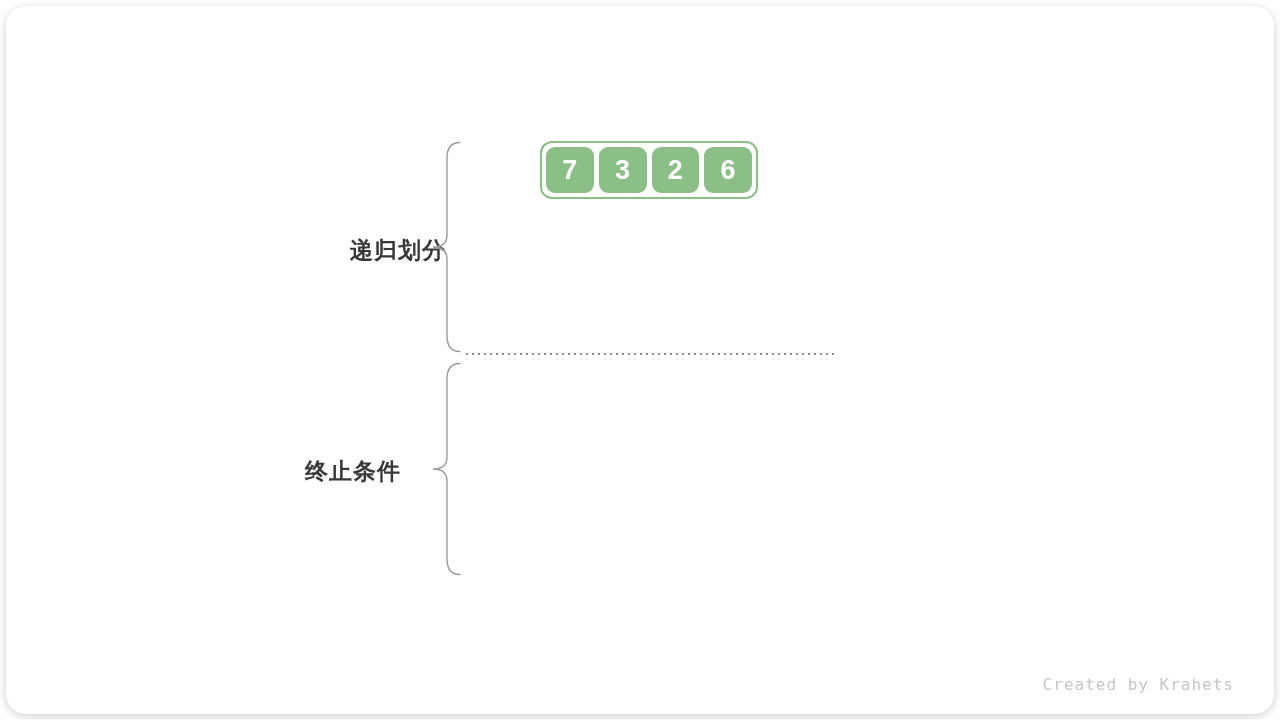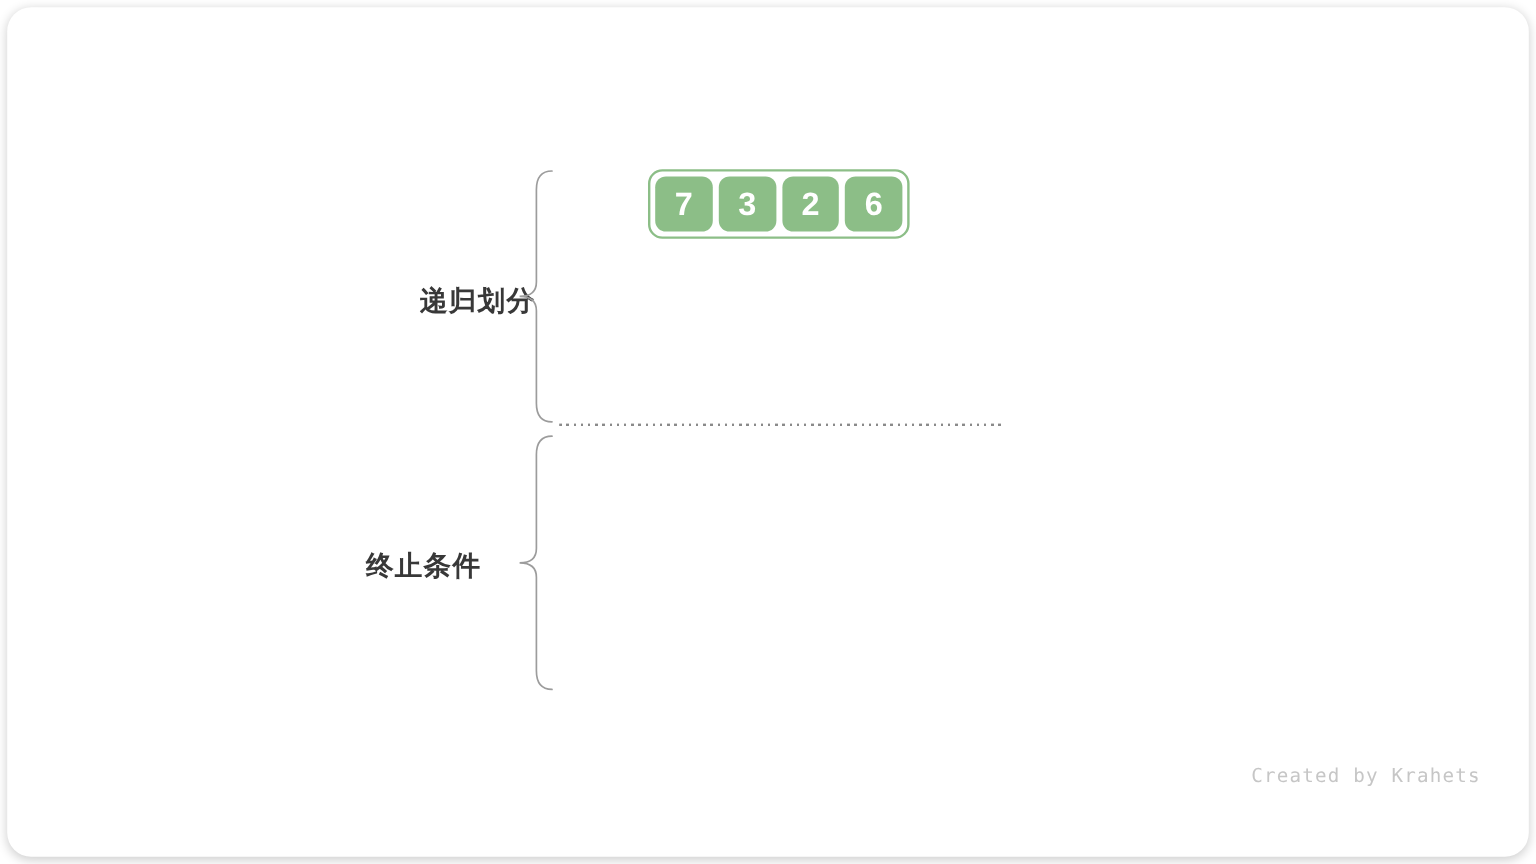--- a/index.html
+++ b/index.html
@@ -42,21 +42,21 @@
   .dotted-line{
     position:absolute;left:460px;top:347px;width:371px;height:2px;
     background-image:repeating-linear-gradient(to right,var(--dot-gray) 0 2px,transparent 2px 6px);
   }
   .annotation{
     position:absolute;left:837px;top:325px;
     font-size:22px;font-weight:bold;color:var(--label-text);
     line-height:28px;letter-spacing:1px;white-space:nowrap;
   }
   .credit{
-    position:absolute;right:40px;top:631px;
+    position:absolute;right:40px;top:669px;
     font-family:"DejaVu Sans Mono","Liberation Mono",monospace;
     font-size:16px;color:var(--credit-gray);letter-spacing:1px;white-space:nowrap;
   }
 </style>
 </head>
 <body>
 
 <div class="page">
   <div class="card">
 

